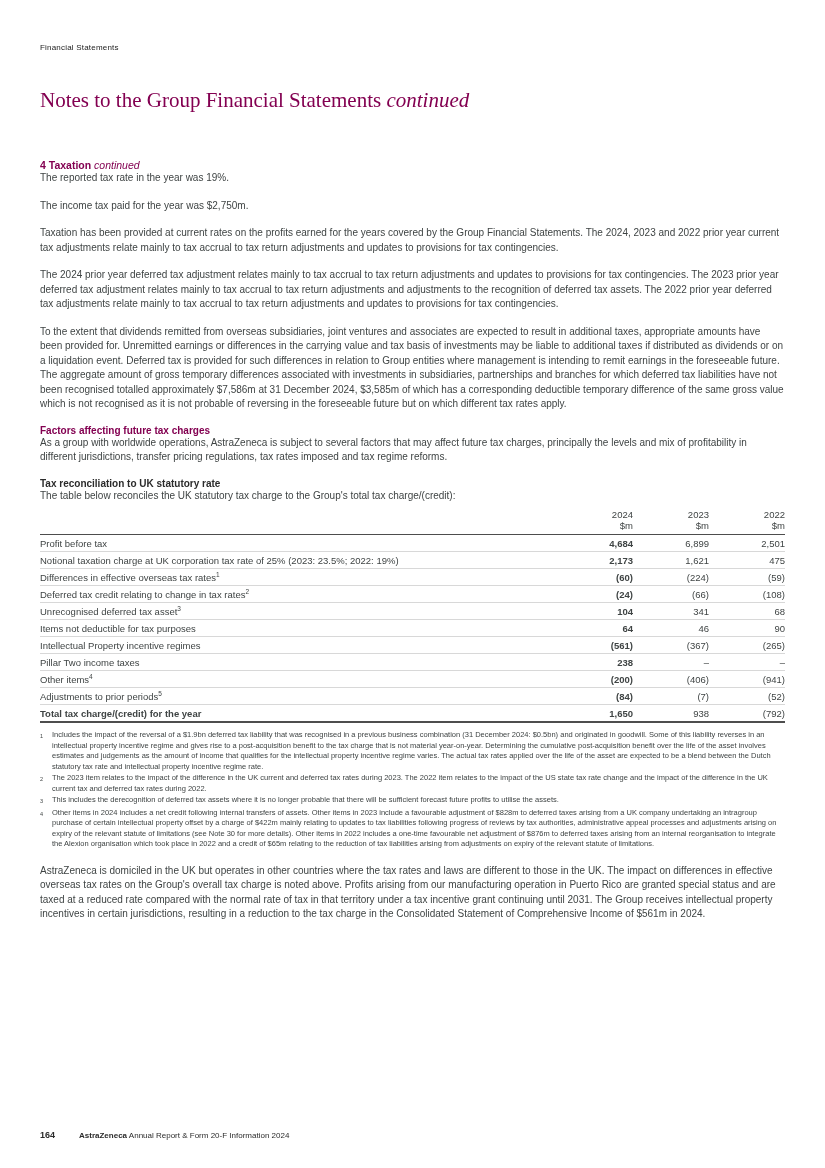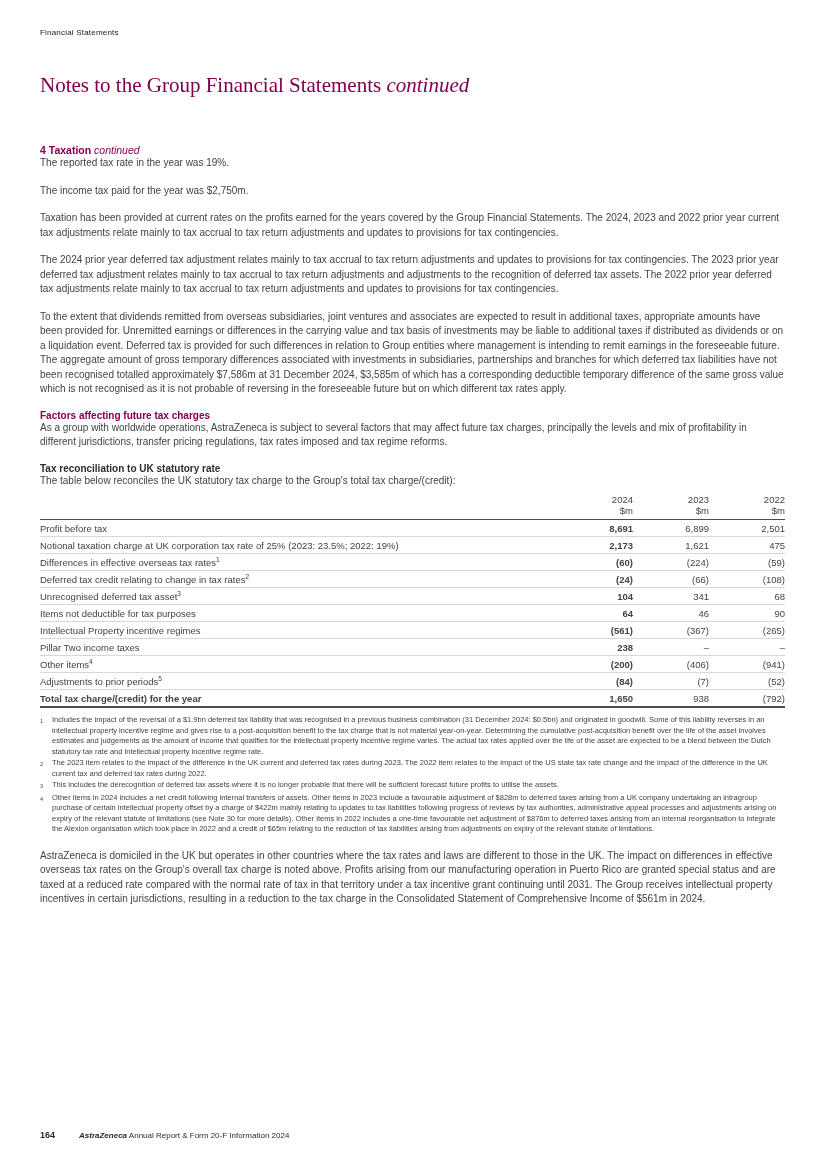--- a/index.html
+++ b/index.html
@@ -3,21 +3,21 @@
 <meta charset="utf-8">
 <style>
   * { margin:0; padding:0; box-sizing:border-box; }
   html,body { background:#fff; }
   body {
     width:825px; height:1168px; position:relative; overflow:hidden;
     font-family:"Liberation Sans", sans-serif;
     color:#3f4444;
     -webkit-font-smoothing:antialiased;
   }
-  .page { padding:28px 40px 0 40px; }
+  .page { padding:43px 40px 0 40px; }
 
   .eyebrow { font-size:8px; color:#222; letter-spacing:.2px; margin-bottom:36px; }
 
   .doc-title {
     font-family:"Liberation Serif", serif; font-weight:400;
     font-size:21px; color:#830051; margin-bottom:46px;
   }
   .doc-title .cont { font-style:italic; }
 
   .sec-heading { font-size:10.5px; font-weight:bold; color:#830051; }
@@ -50,21 +50,21 @@
   .fn-m { width:12px; flex:0 0 12px; font-size:5.5px; padding-top:1px; }
   .fn-t { flex:1; }
 
   .closing { margin-top:14px; }
 
   .footer {
     position:absolute; left:40px; bottom:28px;
     font-size:8px; color:#2b2b2b; display:flex; align-items:baseline; gap:24px;
   }
   .footer .pg { font-weight:bold; font-size:9px; }
-  .footer .brand { font-weight:bold;font-style:italic; }
+  .footer .brand { font-weight:bold; }
 </style>
 </head>
 <body>
 
 <div class="page">
 
   <div class="eyebrow">Financial Statements</div>
 
   <h1 class="doc-title"><span>Notes to the Group Financial Statements</span> <span class="cont">continued</span></h1>
 
@@ -96,21 +96,21 @@
         </th>
         <th class="num">
           <span class="yr">2022</span>
           <span class="unit">$m</span>
         </th>
       </tr>
     </thead>
     <tbody>
         <tr>
           <td class="lbl">Profit before tax</td>
-          <td class="num cur">8,691</td>
+          <td class="num cur">4,684</td>
           <td class="num">6,899</td>
           <td class="num">2,501</td>
         </tr>
         <tr>
           <td class="lbl">Notional taxation charge at UK corporation tax rate of 25% (2023: 23.5%; 2022: 19%)</td>
           <td class="num cur">2,173</td>
           <td class="num">1,621</td>
           <td class="num">475</td>
         </tr>
         <tr>

